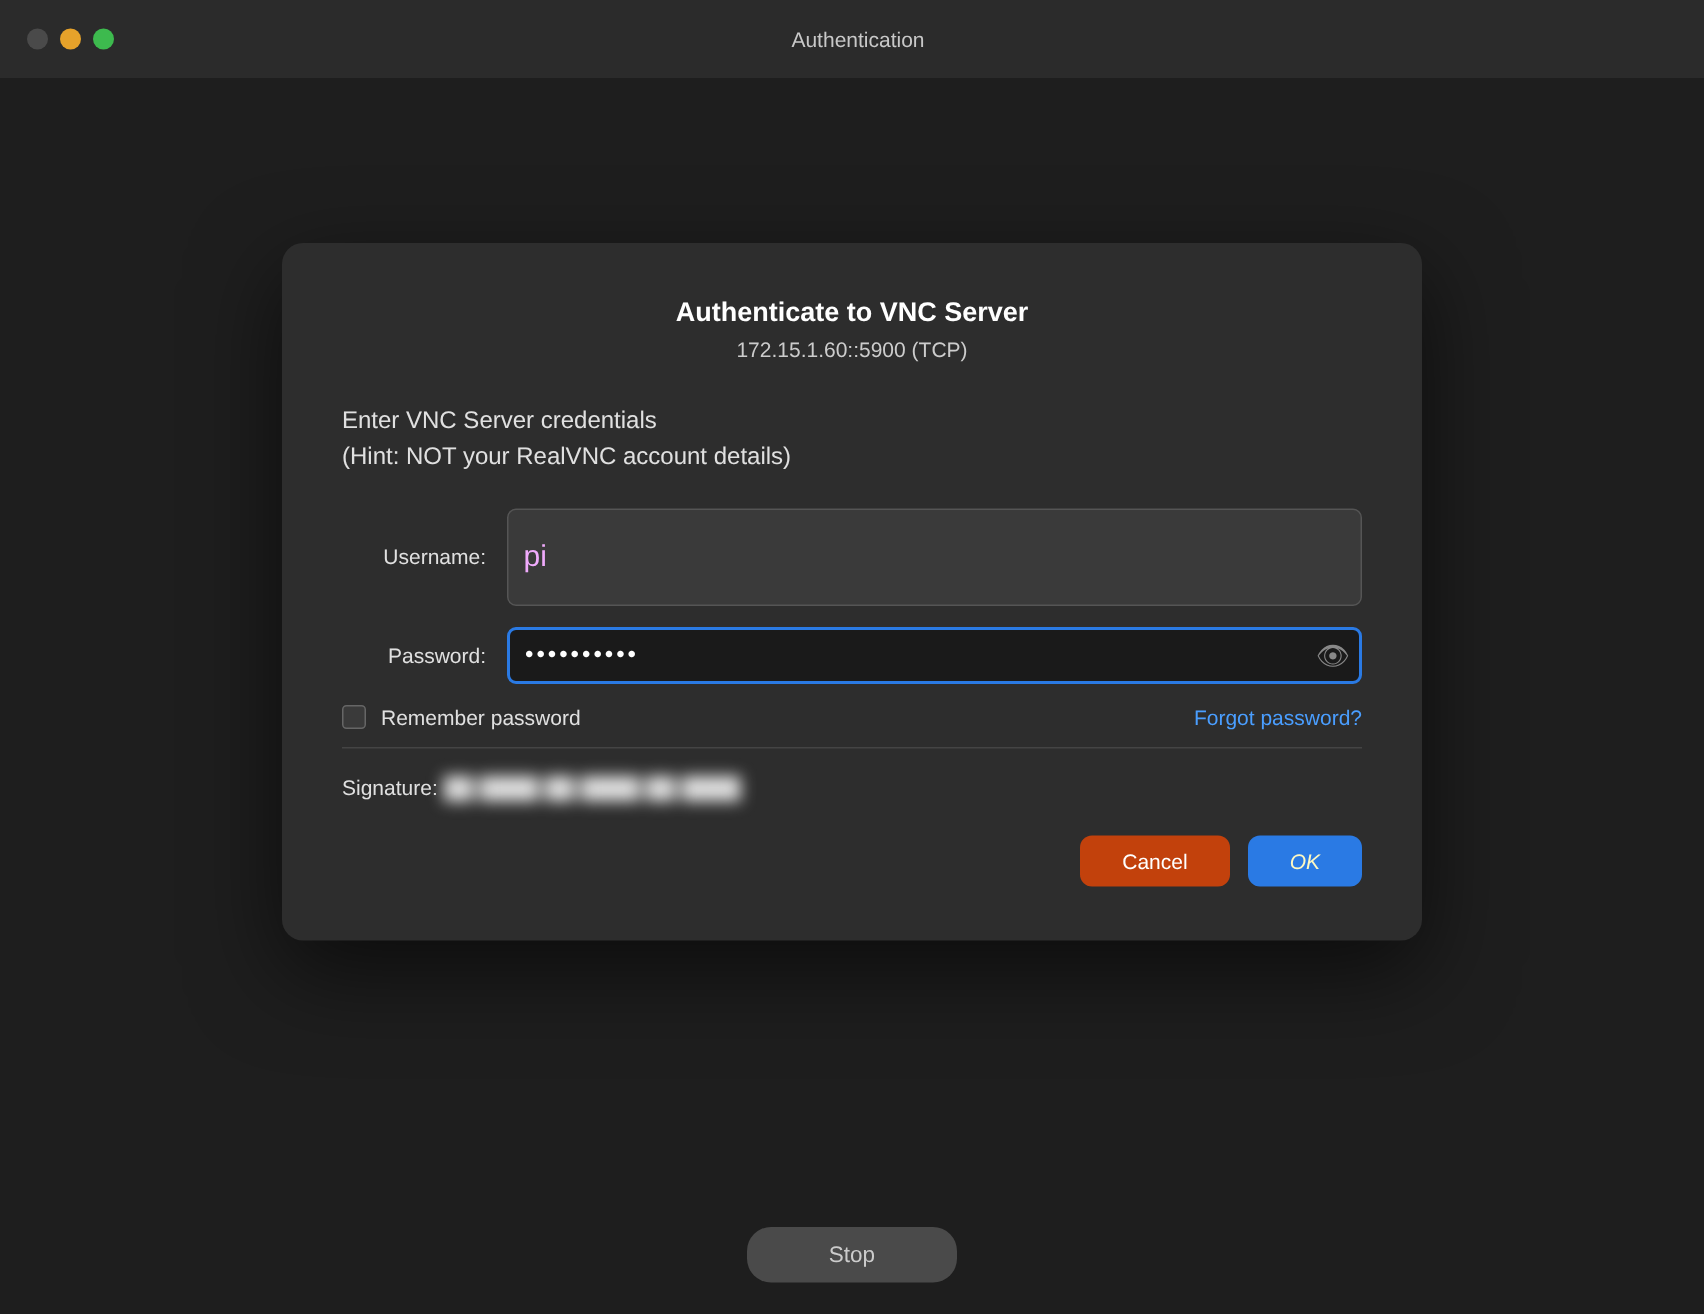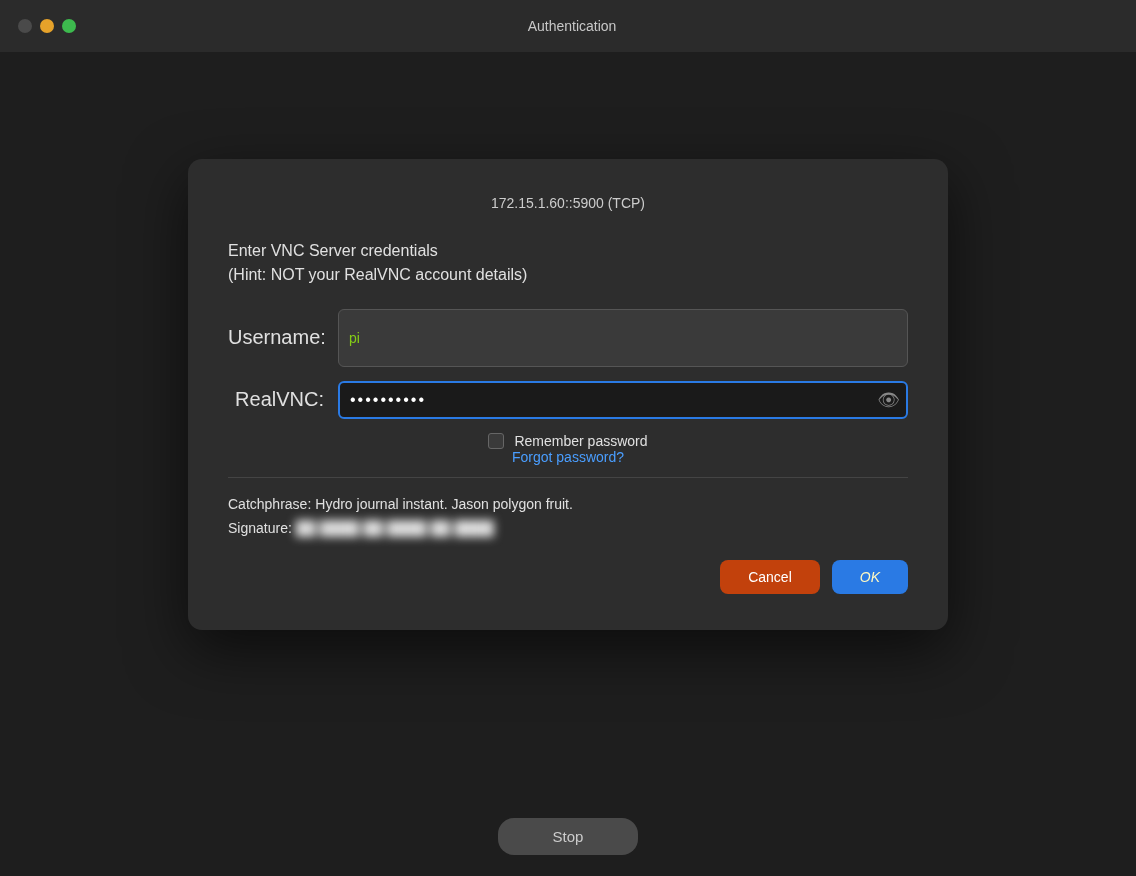--- a/index.html
+++ b/index.html
@@ -96,34 +96,34 @@
 
     
     .form-row {
       display: flex;
       align-items: center;
       margin-bottom: 14px;
     }
 
     .form-label {
       color: #e0e0e0;
-      font-size: 20px;
+      font-size: 14px;
       width: 110px;
       flex-shrink: 0;
       text-align: right;
       padding-right: 14px;
     }
 
     .form-input {
       flex: 1;
       background: #3a3a3a;
       border: 1px solid #555;
       border-radius: 6px;
-      color: #84cc16;
-      font-size: 14px;
+      color: #f0abfc;
+      font-size: 20px;
       padding: 20px 10px;
       outline: none;
     }
 
     .password-wrapper {
       flex: 1;
       position: relative;
       display: flex;
       align-items: center;
     }
@@ -150,21 +150,20 @@
     }
 
     
     .remember-row {
       display: flex;
       align-items: center;
       justify-content: space-between;
       margin: 8px 0 0 0;
       padding: 0 0 12px 0;
       border-bottom: 1px solid #444;
-      flex-direction: column;
     }
 
     .remember-left {
       display: flex;
       align-items: center;
       gap: 10px;
     }
 
     .remember-checkbox {
       width: 16px;
@@ -275,55 +274,52 @@
     <div class="traffic-light tl-minimize"></div>
     <div class="traffic-light tl-maximize"></div>
   </div>
   <div class="titlebar-title">Authentication</div>
 </div>
 
 <div class="main-area">
   <div class="dialog">
 
     <div class="dialog-header">
+      <div class="dialog-title">Authenticate to VNC Server</div>
       <div class="dialog-subtitle">172.15.1.60::5900 (TCP)</div>
     </div>
 
     <div class="dialog-hint">
       <span>Enter VNC Server credentials</span><br>
       <span>(Hint: NOT your RealVNC account details)</span>
     </div>
 
     <div class="form-row">
       <label class="form-label">Username:</label>
       <input class="form-input" type="text" value="pi" style="">
     </div>
 
     <div class="form-row">
-      <label class="form-label">RealVNC:</label>
+      <label class="form-label">Password:</label>
       <div class="password-wrapper">
         <input class="password-input" type="password" value="••••••••••" style="">
         <span class="eye-icon">👁︎</span>
       </div>
     </div>
 
     <div class="remember-row">
       <div class="remember-left">
         <input type="checkbox" class="remember-checkbox" style="">
         <span class="remember-label">Remember password</span>
       </div>
       <a class="forgot-link" href="#">Forgot password?</a>
     </div>
 
     <div class="info-section">
       <div class="info-row">
-        <span class="info-label">Catchphrase:</span>
-        <span class="info-value">Hydro journal instant. Jason polygon fruit.</span>
-      </div>
-      <div class="info-row">
         <span class="info-label">Signature:</span>
         <span class="blurred-text info-value">██ ████ ██ ████ ██ ████</span>
       </div>
     </div>
 
     <div class="button-row">
       <button class="btn btn-cancel">Cancel</button>
       <button class="btn btn-ok">OK</button>
     </div>
 

